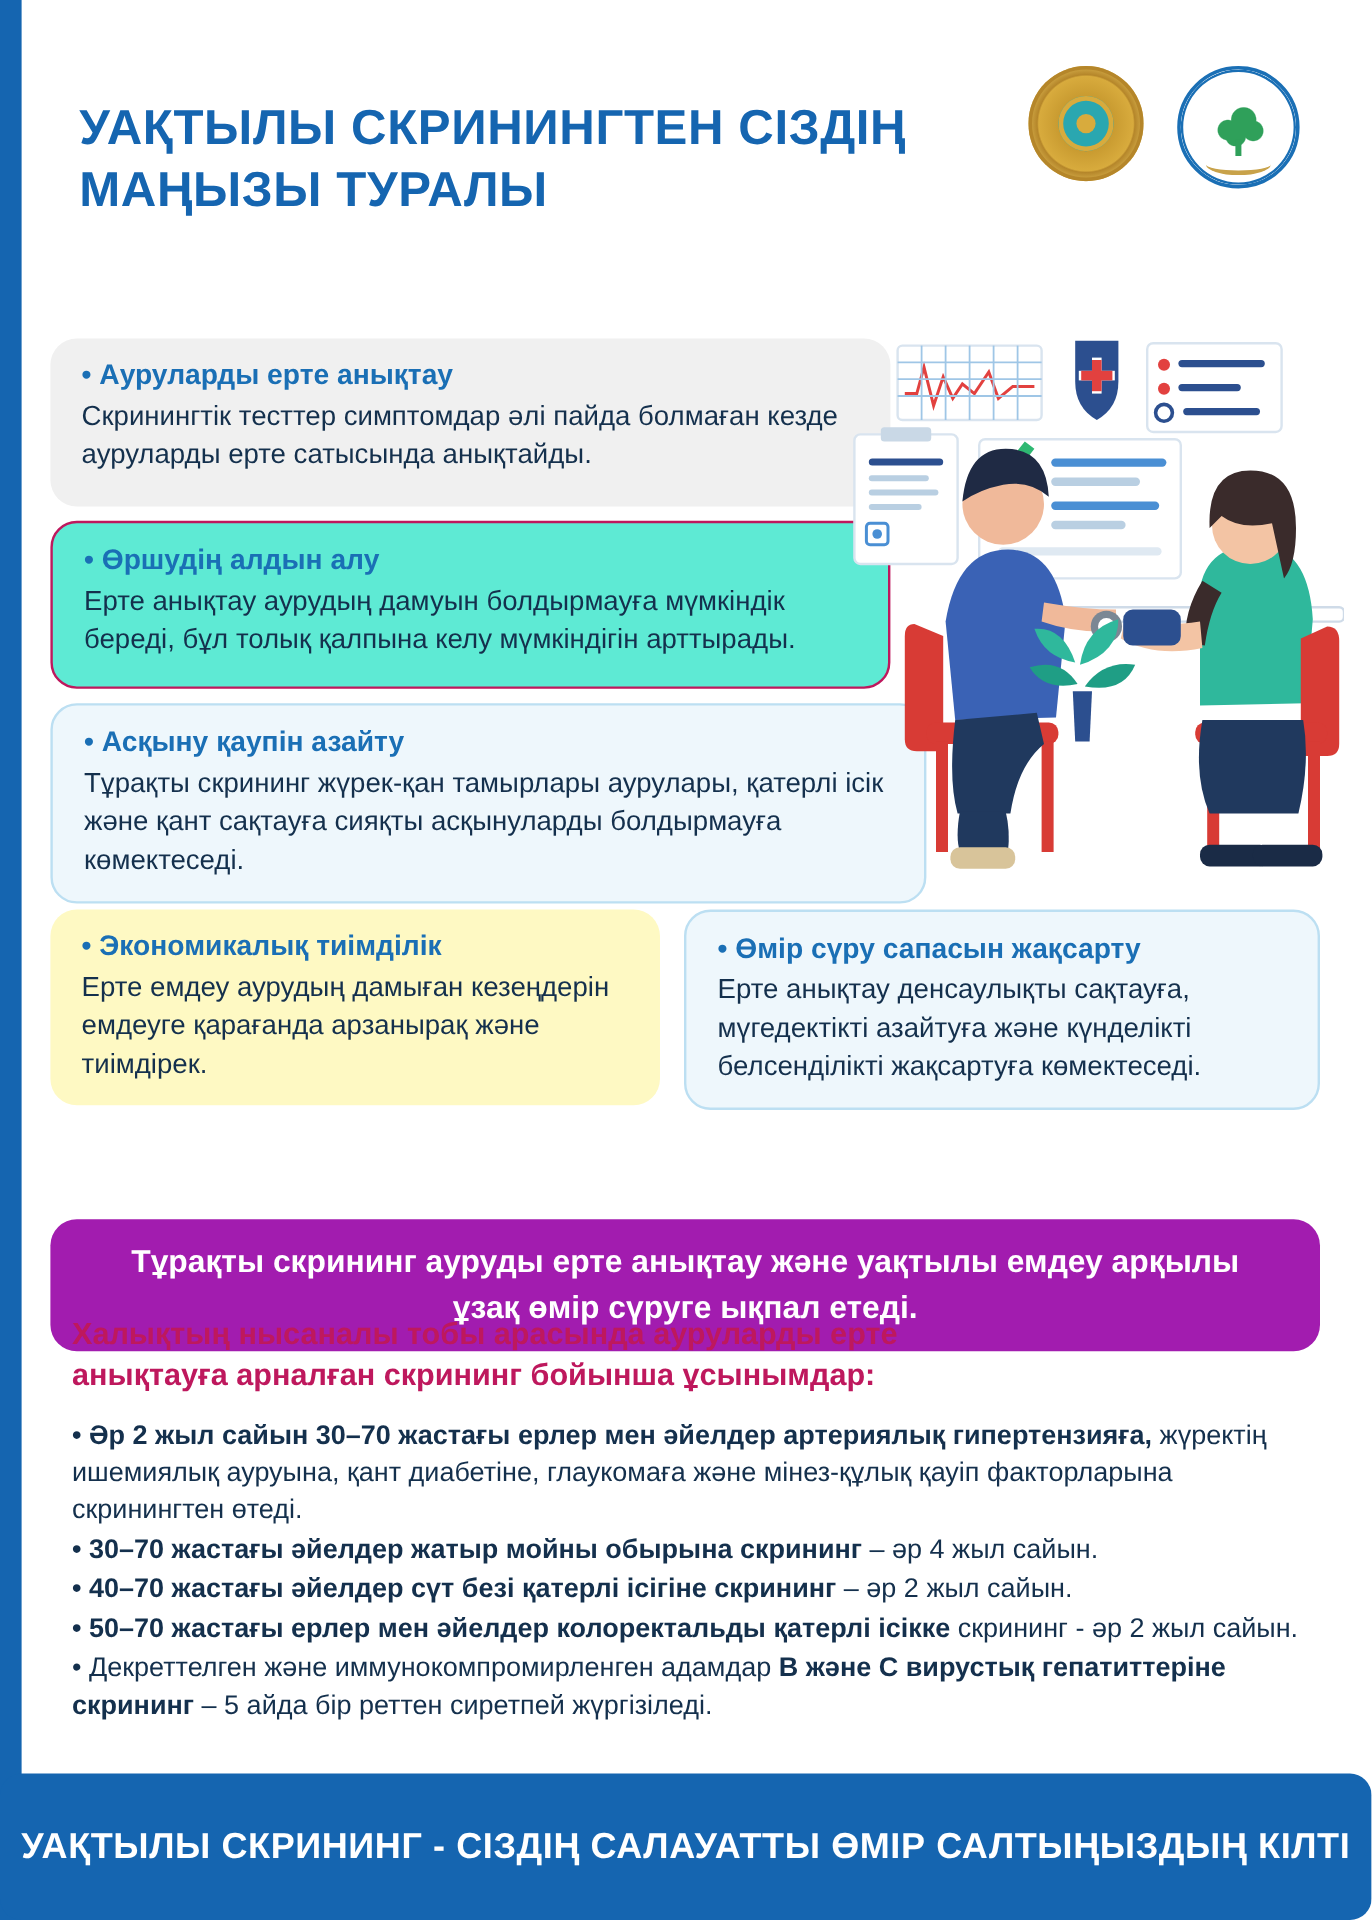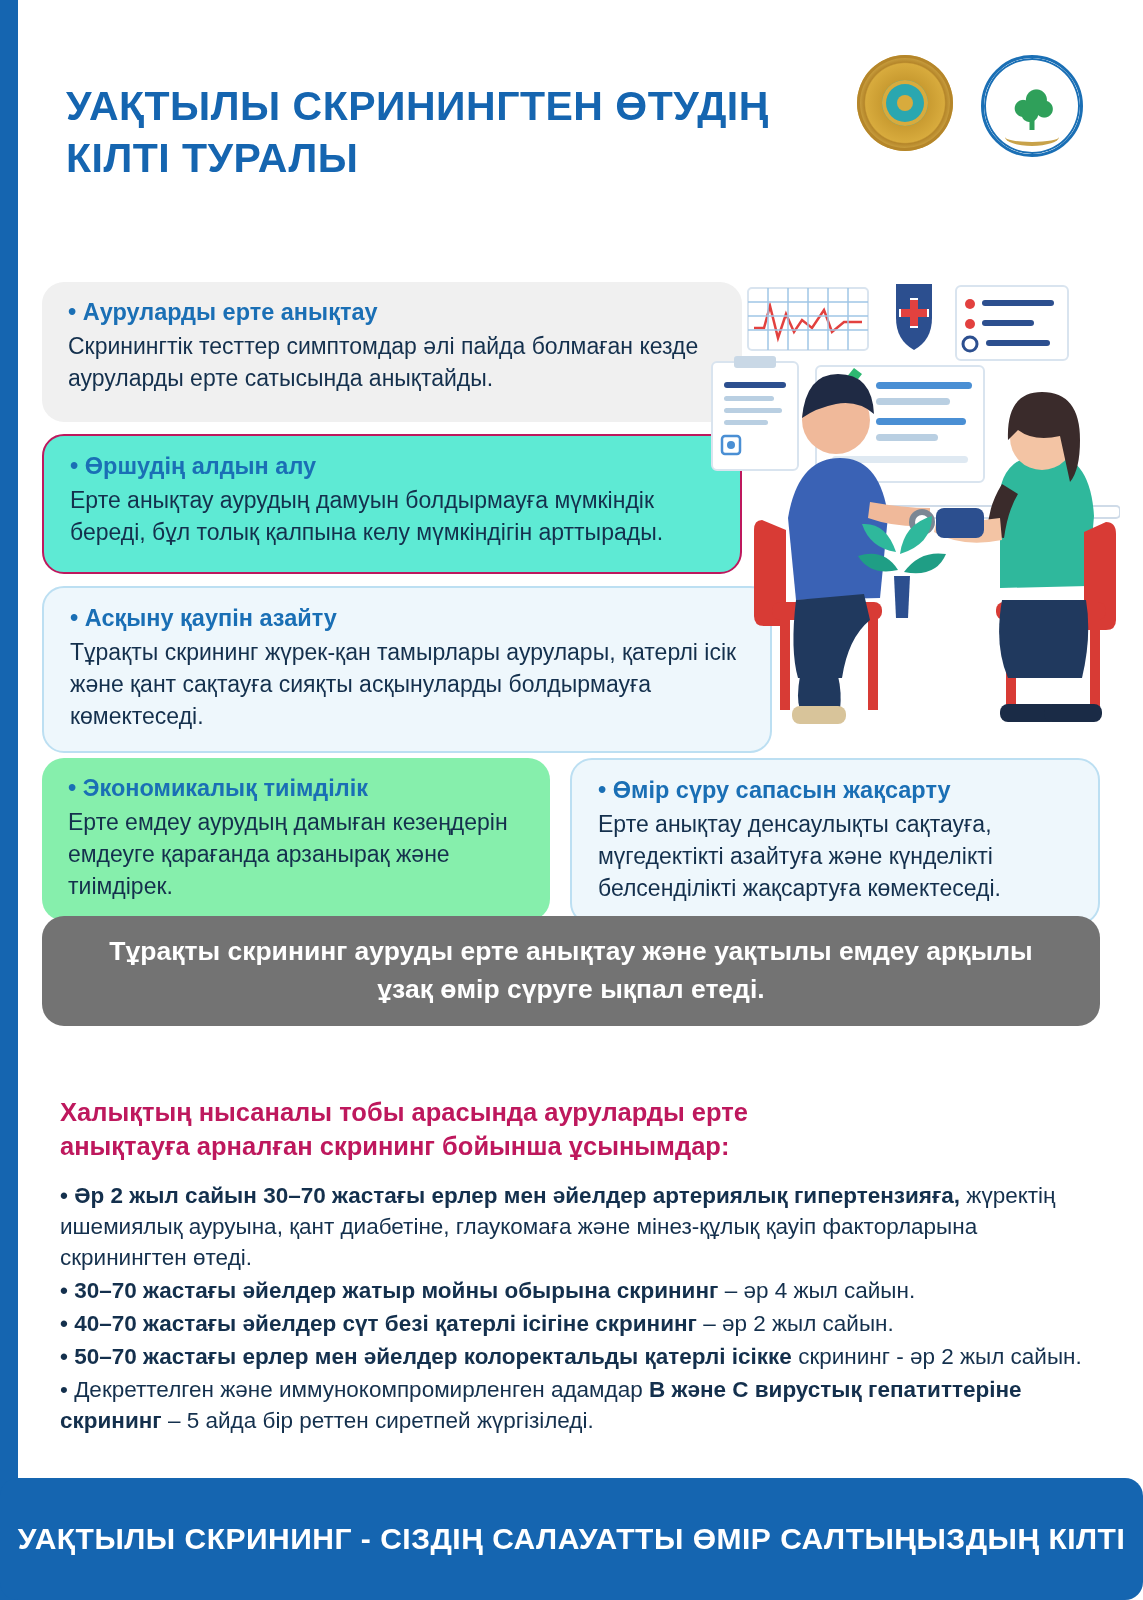--- a/index.html
+++ b/index.html
@@ -160,21 +160,21 @@
     background: #5eead4;
     border: 2px solid #be185d;
   }
   .card-3 {
     left: 42px; top: 314px; width: 730px; min-height: 142px;
     background: #eef7fc;
     border: 2px solid #bcdff2;
   }
   .card-4 {
     left: 42px; top: 486px; width: 508px; min-height: 162px;
-    background: #86efac;
+    background: #fef9c3;
   }
   .card-5 {
     left: 570px; top: 486px; width: 530px; min-height: 162px;
     background: #eef7fc;
     border: 2px solid #bcdff2;
   }
 
   
   .illo {
     position: absolute;
@@ -182,24 +182,24 @@
     top: 270px;
     width: 420px;
     height: 470px;
   }
   .illo svg { display: block; }
 
   
   .banner {
     position: absolute;
     left: 42px;
-    top: 916px;
+    top: 1016px;
     width: 1058px;
     height: 110px;
-    background: #737373;
+    background: #a21caf;
     border-radius: 22px;
     display: flex;
     align-items: center;
     justify-content: center;
     text-align: center;
   }
   .banner p {
     margin: 0;
     color: #ffffff;
     font-size: 26.5px;
@@ -260,21 +260,21 @@
   }
 </style>
 </head>
 <body>
 
 <div class="page">
 
   <div class="edge-left"></div>
 
   <div class="header">
-    <div class="title">УАҚТЫЛЫ СКРИНИНГТЕН ӨТУДІҢ КІЛТІ ТУРАЛЫ</div>
+    <div class="title">УАҚТЫЛЫ СКРИНИНГТЕН СІЗДІҢ МАҢЫЗЫ ТУРАЛЫ</div>
     <div class="emblems">
       <div class="emblem emblem-kz"></div>
       <div class="emblem emblem-moh">
         <div class="ring-text"></div>
         <div class="tree"></div>
         <div class="trunk"></div>
         <div class="arc"></div>
       </div>
     </div>
   </div>

